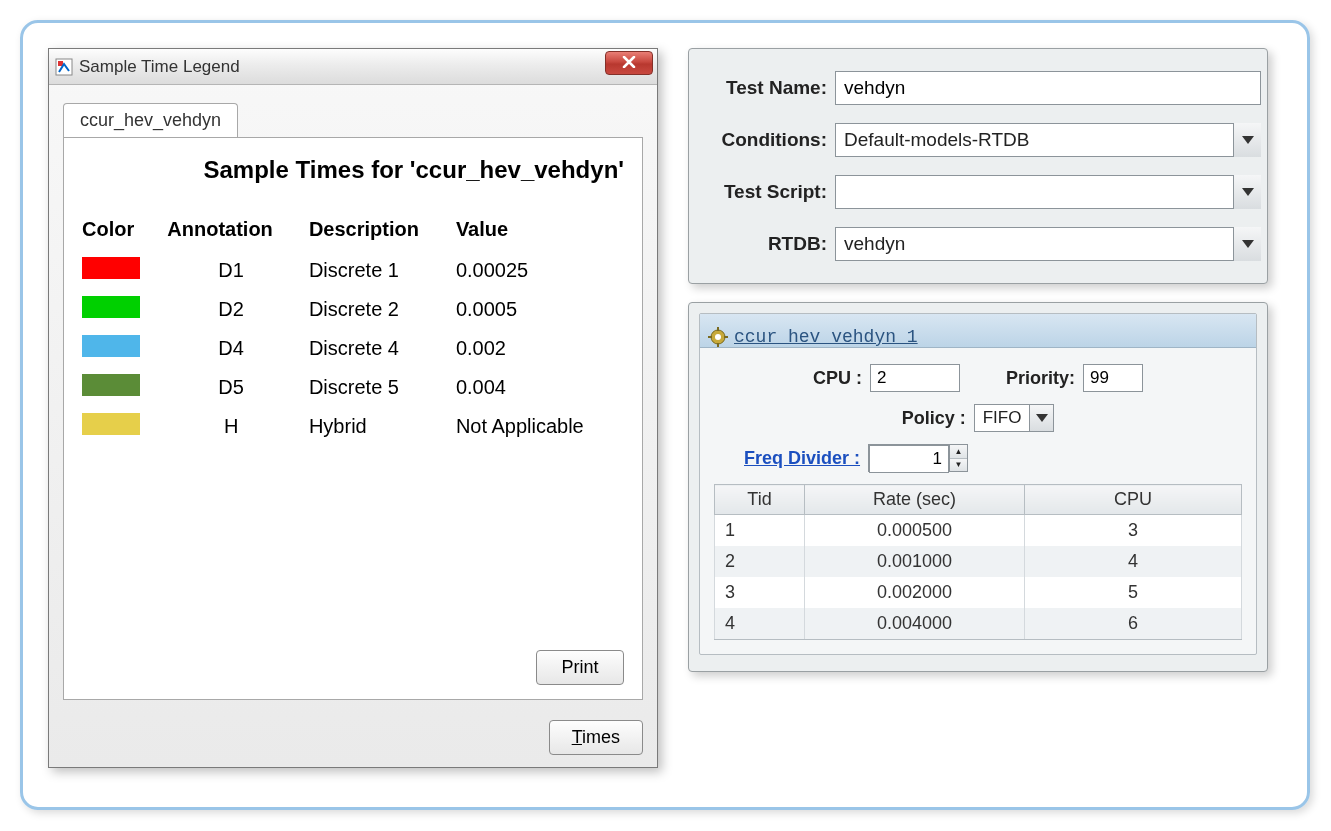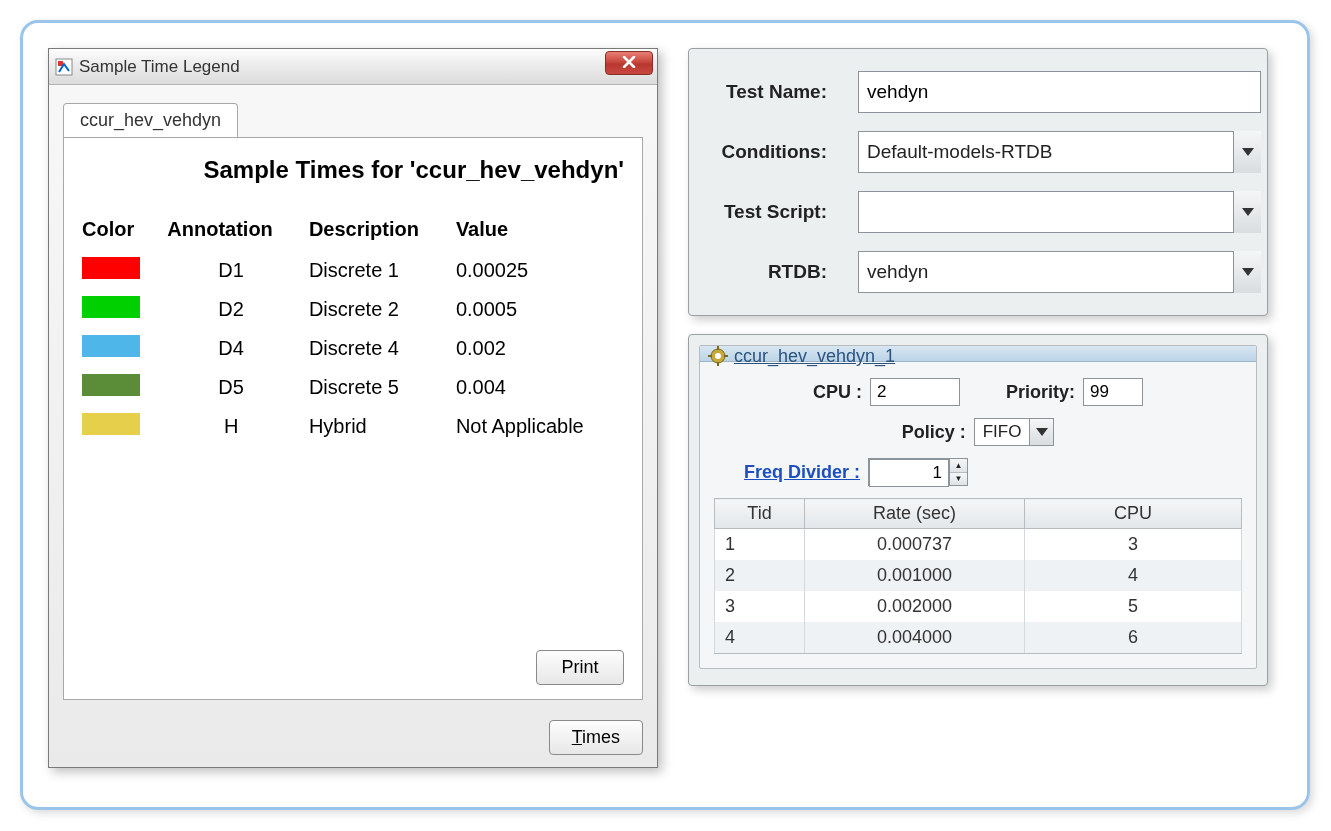--- a/index.html
+++ b/index.html
@@ -124,33 +124,32 @@
     background:#eceff0;
     border:1px solid #9aa0a3;
     border-radius:4px;
     padding: 14px 6px 18px 6px;
     box-shadow: 4px 4px 10px rgba(0,0,0,0.2);
   }
   .form-row {
     display:flex;
     align-items:center;
     margin: 8px 0 18px 0;
-    gap: 23px;
   }
   .form-row label {
     width:140px;
     text-align:right;
     font-size:19px;
     font-weight:bold;
     color:#222;
     padding-right:8px;
   }
   .form-row input[type=text], .form-row .combo {
     flex:1;
-    height:42px;
+    height:34px;
     font-size:19px;
     padding:4px 8px;
     border:1px solid #8c949a;
     background:#fff;
   }
   .combo {
     display:flex; align-items:center; position:relative;
   }
   .combo-text { flex:1; color:#222; }
   .combo-arrow {
@@ -171,27 +170,28 @@
     border-radius:4px;
     box-shadow: 4px 4px 10px rgba(0,0,0,0.2);
     padding: 10px 10px 16px 10px;
   }
   .task-inner {
     border:1px solid #b6bdc2;
     background:#f4f6f7;
     border-radius:2px;
   }
   .task-header {
-    height:16px;
+    height:34px;
     background:linear-gradient(#d8e6f2,#bcd4e7);
     border-bottom:1px solid #9fb5c6;
-    display:flex; align-items:flex-start;
+    display:flex; align-items:flex-end;
     padding:0 8px;
     font-size:18px;
     color:#2b5481;
+    font-family:Liberation Mono, monospace;
   }
   .gear-icon {
     width:20px;height:20px;margin-right:6px;display:inline-block;
   }
   .task-link { text-decoration:underline; color:#2b5481; cursor:pointer;}
   .task-body { padding:10px 14px 14px 14px; font-size:18px; color:#222; font-weight:bold;}
   .task-line { display:flex; align-items:center; justify-content:center; gap:8px; margin:6px 0 12px 0; flex-wrap:wrap;}
   .task-line .lbl { font-weight:bold; }
   .task-line .lbl.link { color:#1b4fbf; text-decoration:underline; cursor:pointer;}
   .task-line input[type=text] {
@@ -405,21 +405,21 @@
             <thead>
               <tr>
                 <th style="width:90px">Tid</th>
                 <th style="width:220px">Rate (sec)</th>
                 <th>CPU</th>
               </tr>
             </thead>
             <tbody id="rate-rows">
                 <tr>
                   <td>1</td>
-                  <td style="text-align:center">0.000737</td>
+                  <td style="text-align:center">0.000500</td>
                   <td style="text-align:center">3</td>
                 </tr>
                 <tr>
                   <td>2</td>
                   <td style="text-align:center">0.001000</td>
                   <td style="text-align:center">4</td>
                 </tr>
                 <tr>
                   <td>3</td>
                   <td style="text-align:center">0.002000</td>

